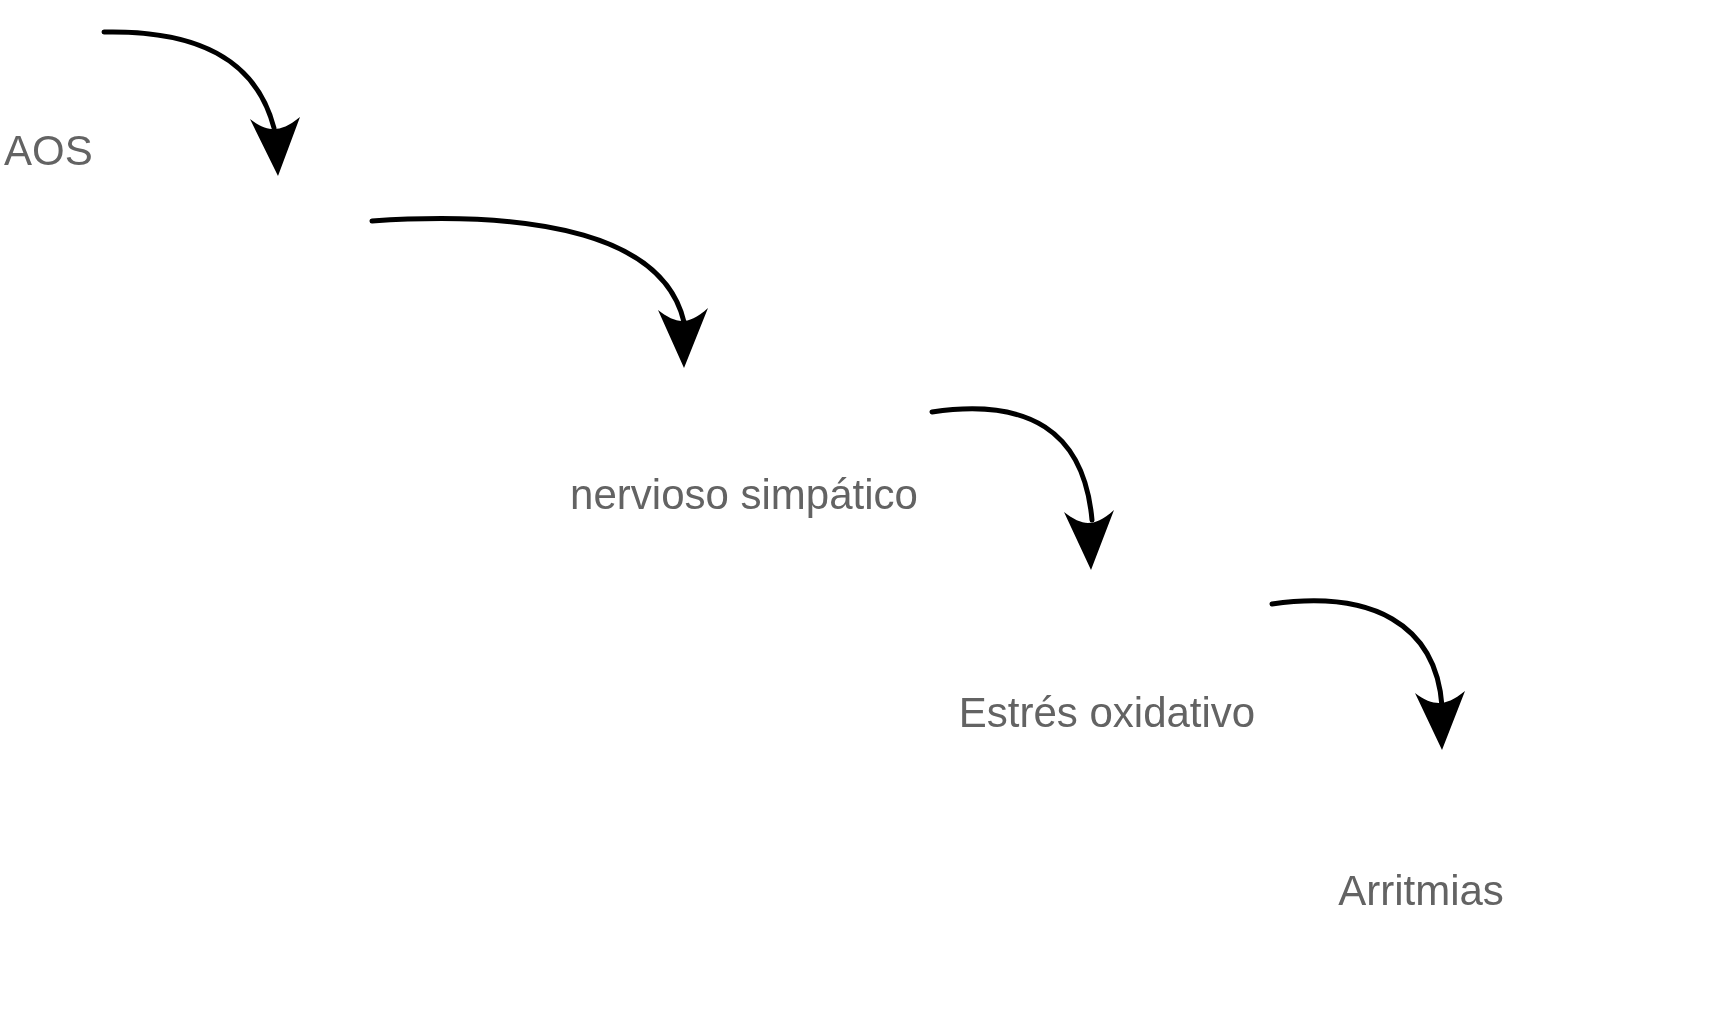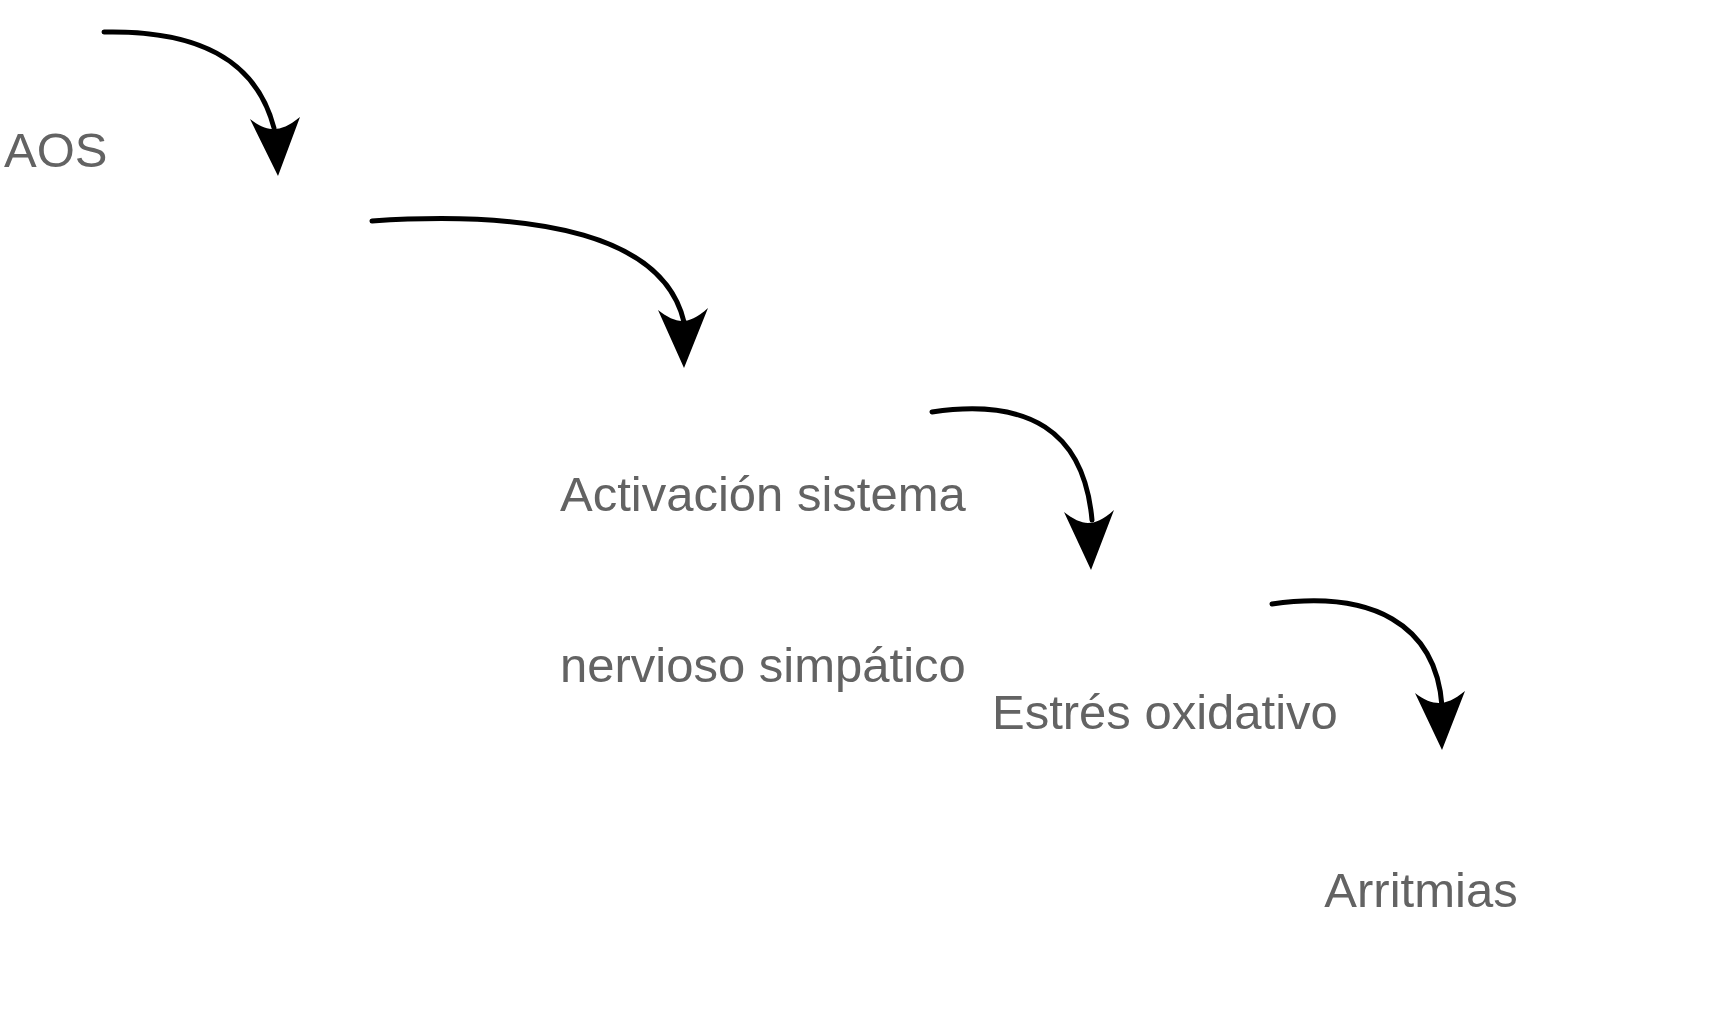--- a/index.html
+++ b/index.html
@@ -22,30 +22,30 @@
     top: 0;
     width: 1712px;
     height: 1024px;
     pointer-events: none;
   }
   .node {
     position: absolute;
     color: #636363;
     font-family: "Liberation Sans", sans-serif;
     font-weight: 400;
-    font-size: 49px;
+    font-size: 42px;
     line-height: 57px;
     white-space: pre;
     letter-spacing: 0px;
   }
   .node .line { display: block; }
   .node-aos      { left: 4px;   top: 8px;   text-align: left; }
   .node-hipoxia  { left: 222px; top: 182px; text-align: left; }
   .node-activacion { left: 560px; top: 352px; text-align: center; width: 368px; }
-  .node-estres   { left: 992px; top: 570px; text-align: center; width: 318px; }
+  .node-estres   { left: 948px; top: 570px; text-align: center; width: 318px; }
   .node-outcomes { left: 1282px; top: 748px; text-align: center; width: 278px; }
 </style>
 </head>
 <body>
 
 <div id="stage">
 
   <svg id="edges" viewBox="0 0 1712 1024">
     <g fill="none" stroke="#000000" stroke-width="5" stroke-linecap="round">
       <path d="M 104 32 C 196 30 256 58 274 128"></path>
@@ -60,21 +60,20 @@
       <path d="M 1442 750 L 1465 691 C 1454 700 1446 703 1439 703 C 1432 703 1424 700 1415 693 Z"></path>
     </g>
   </svg>
 
   <div class="node node-aos">
     <span class="line">AOS</span>
   </div>
 
 
   <div class="node node-activacion">
-    <span class="line">Activación sistema</span>
     <span class="line">nervioso simpático</span>
   </div>
 
   <div class="node node-estres">
     <span class="line">Estrés oxidativo</span>
   </div>
 
   <div class="node node-outcomes">
     <span class="line">Arritmias</span>
     

